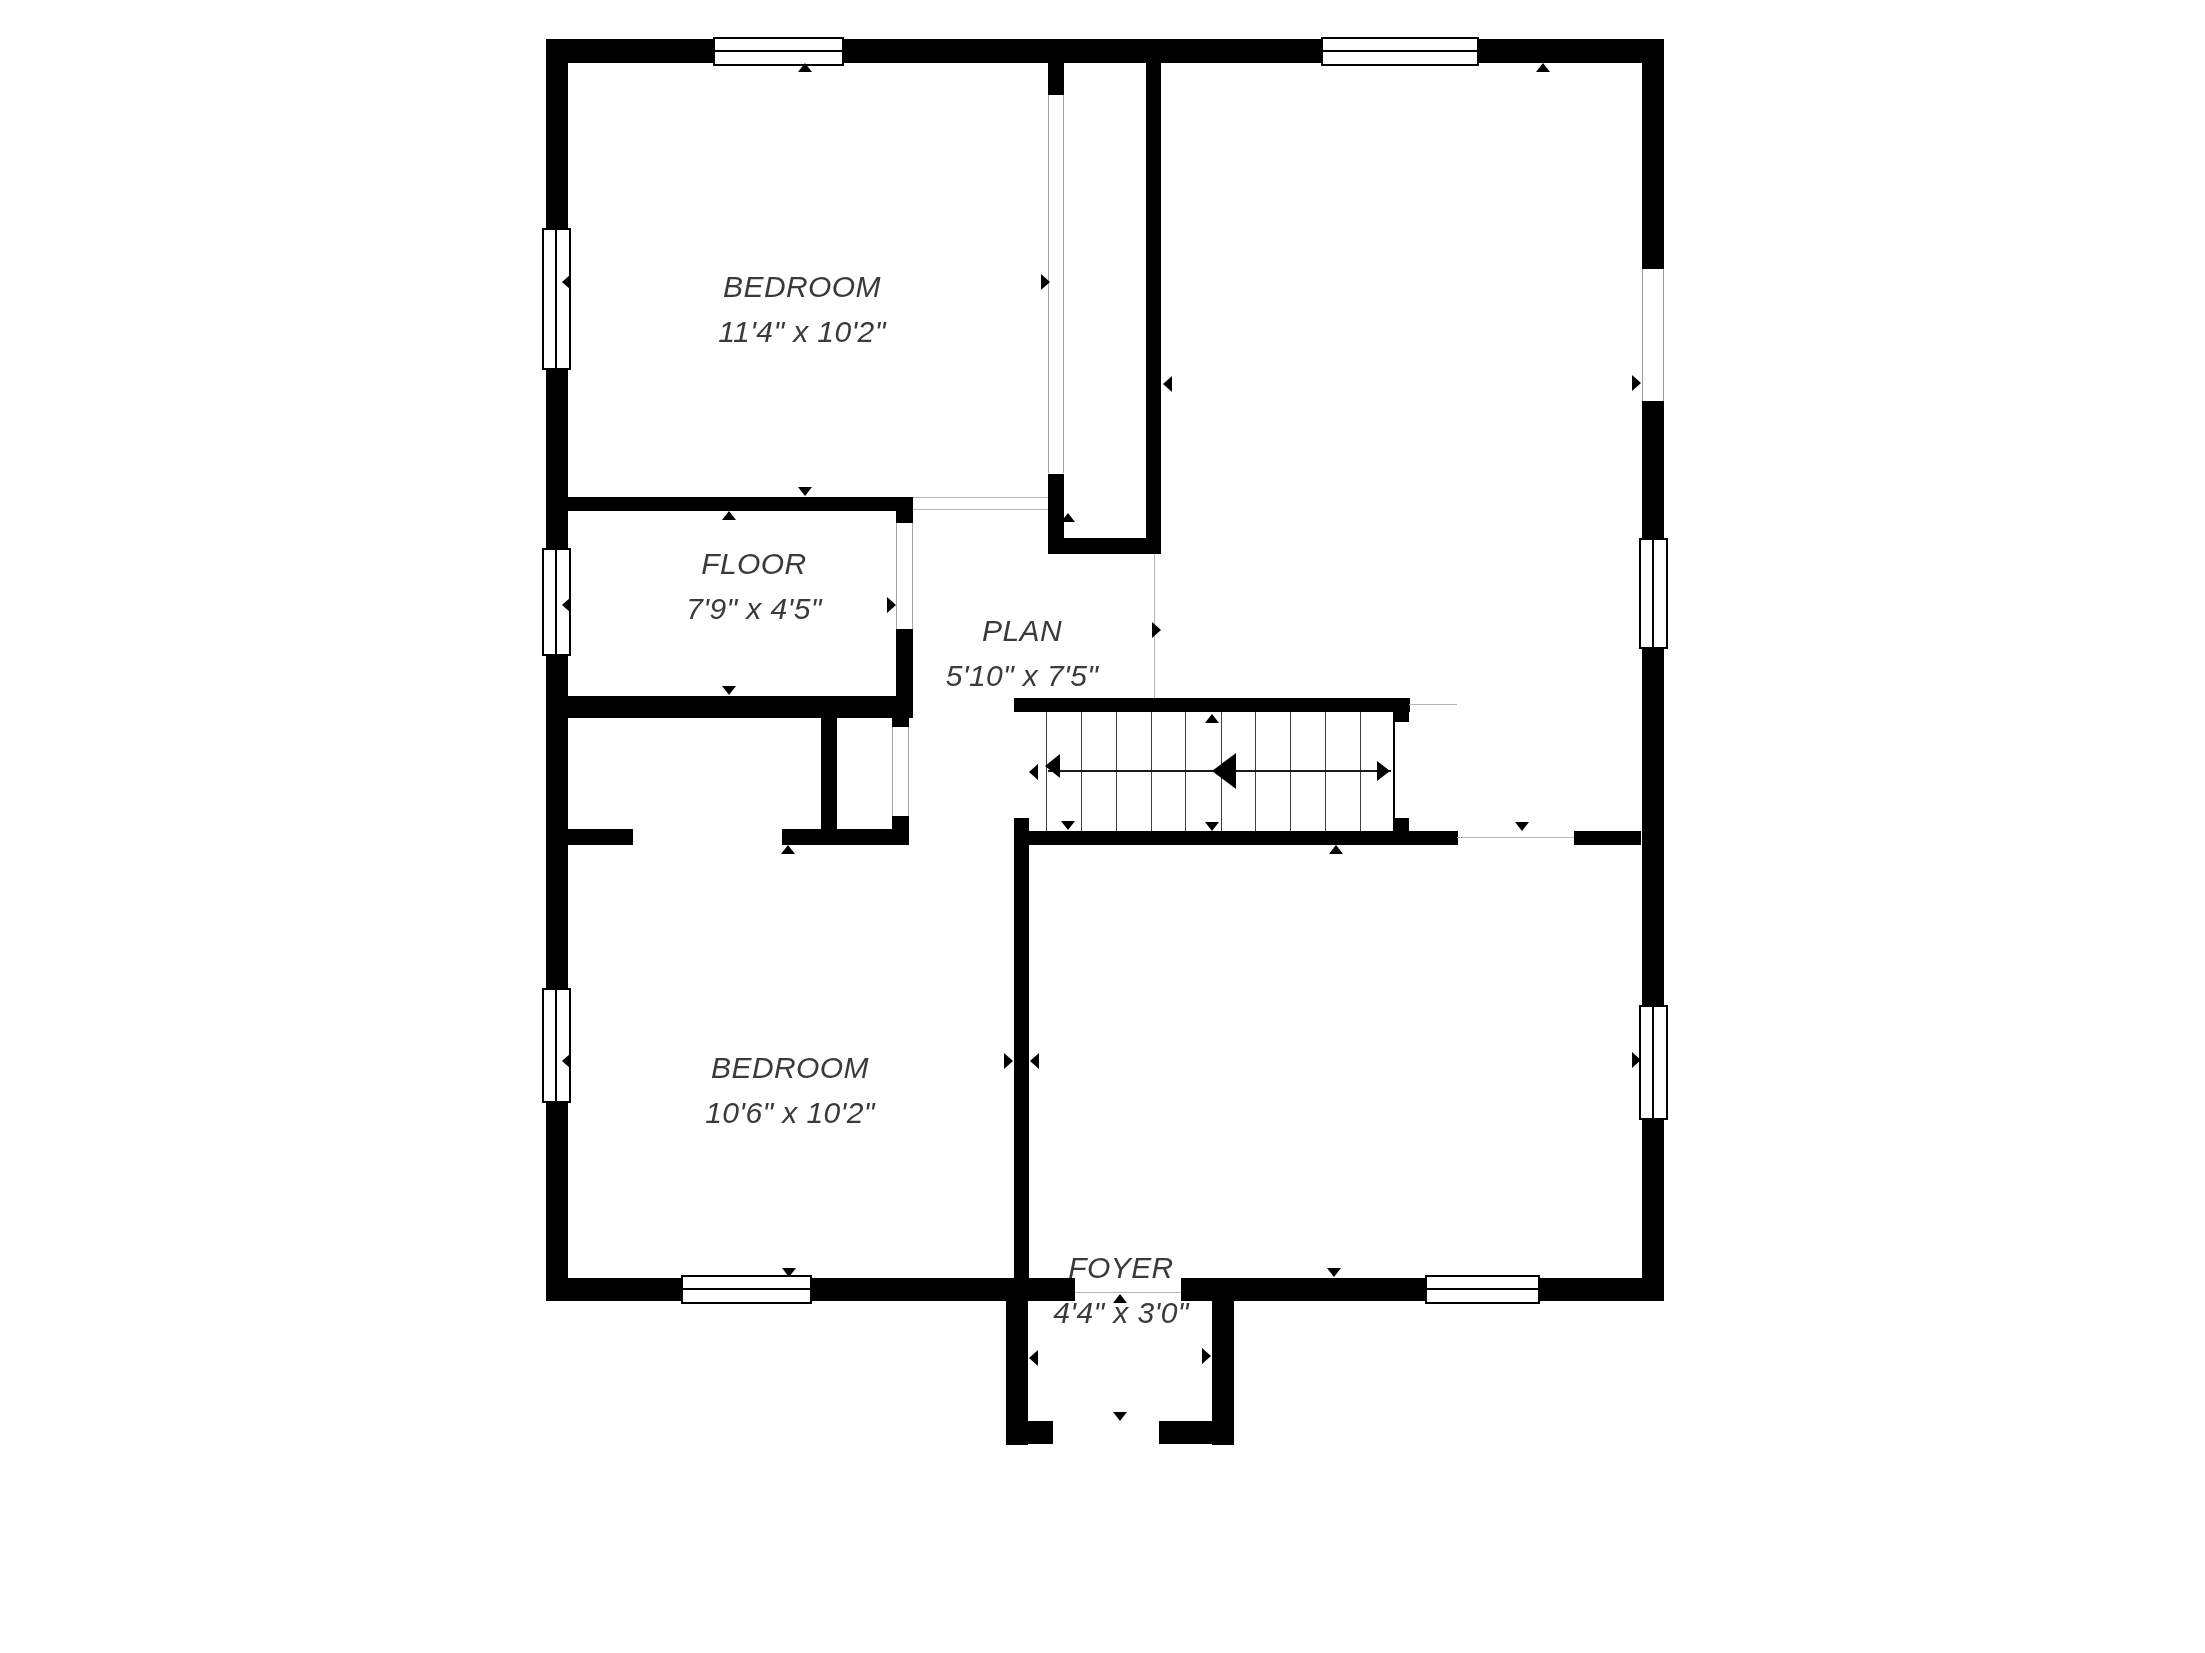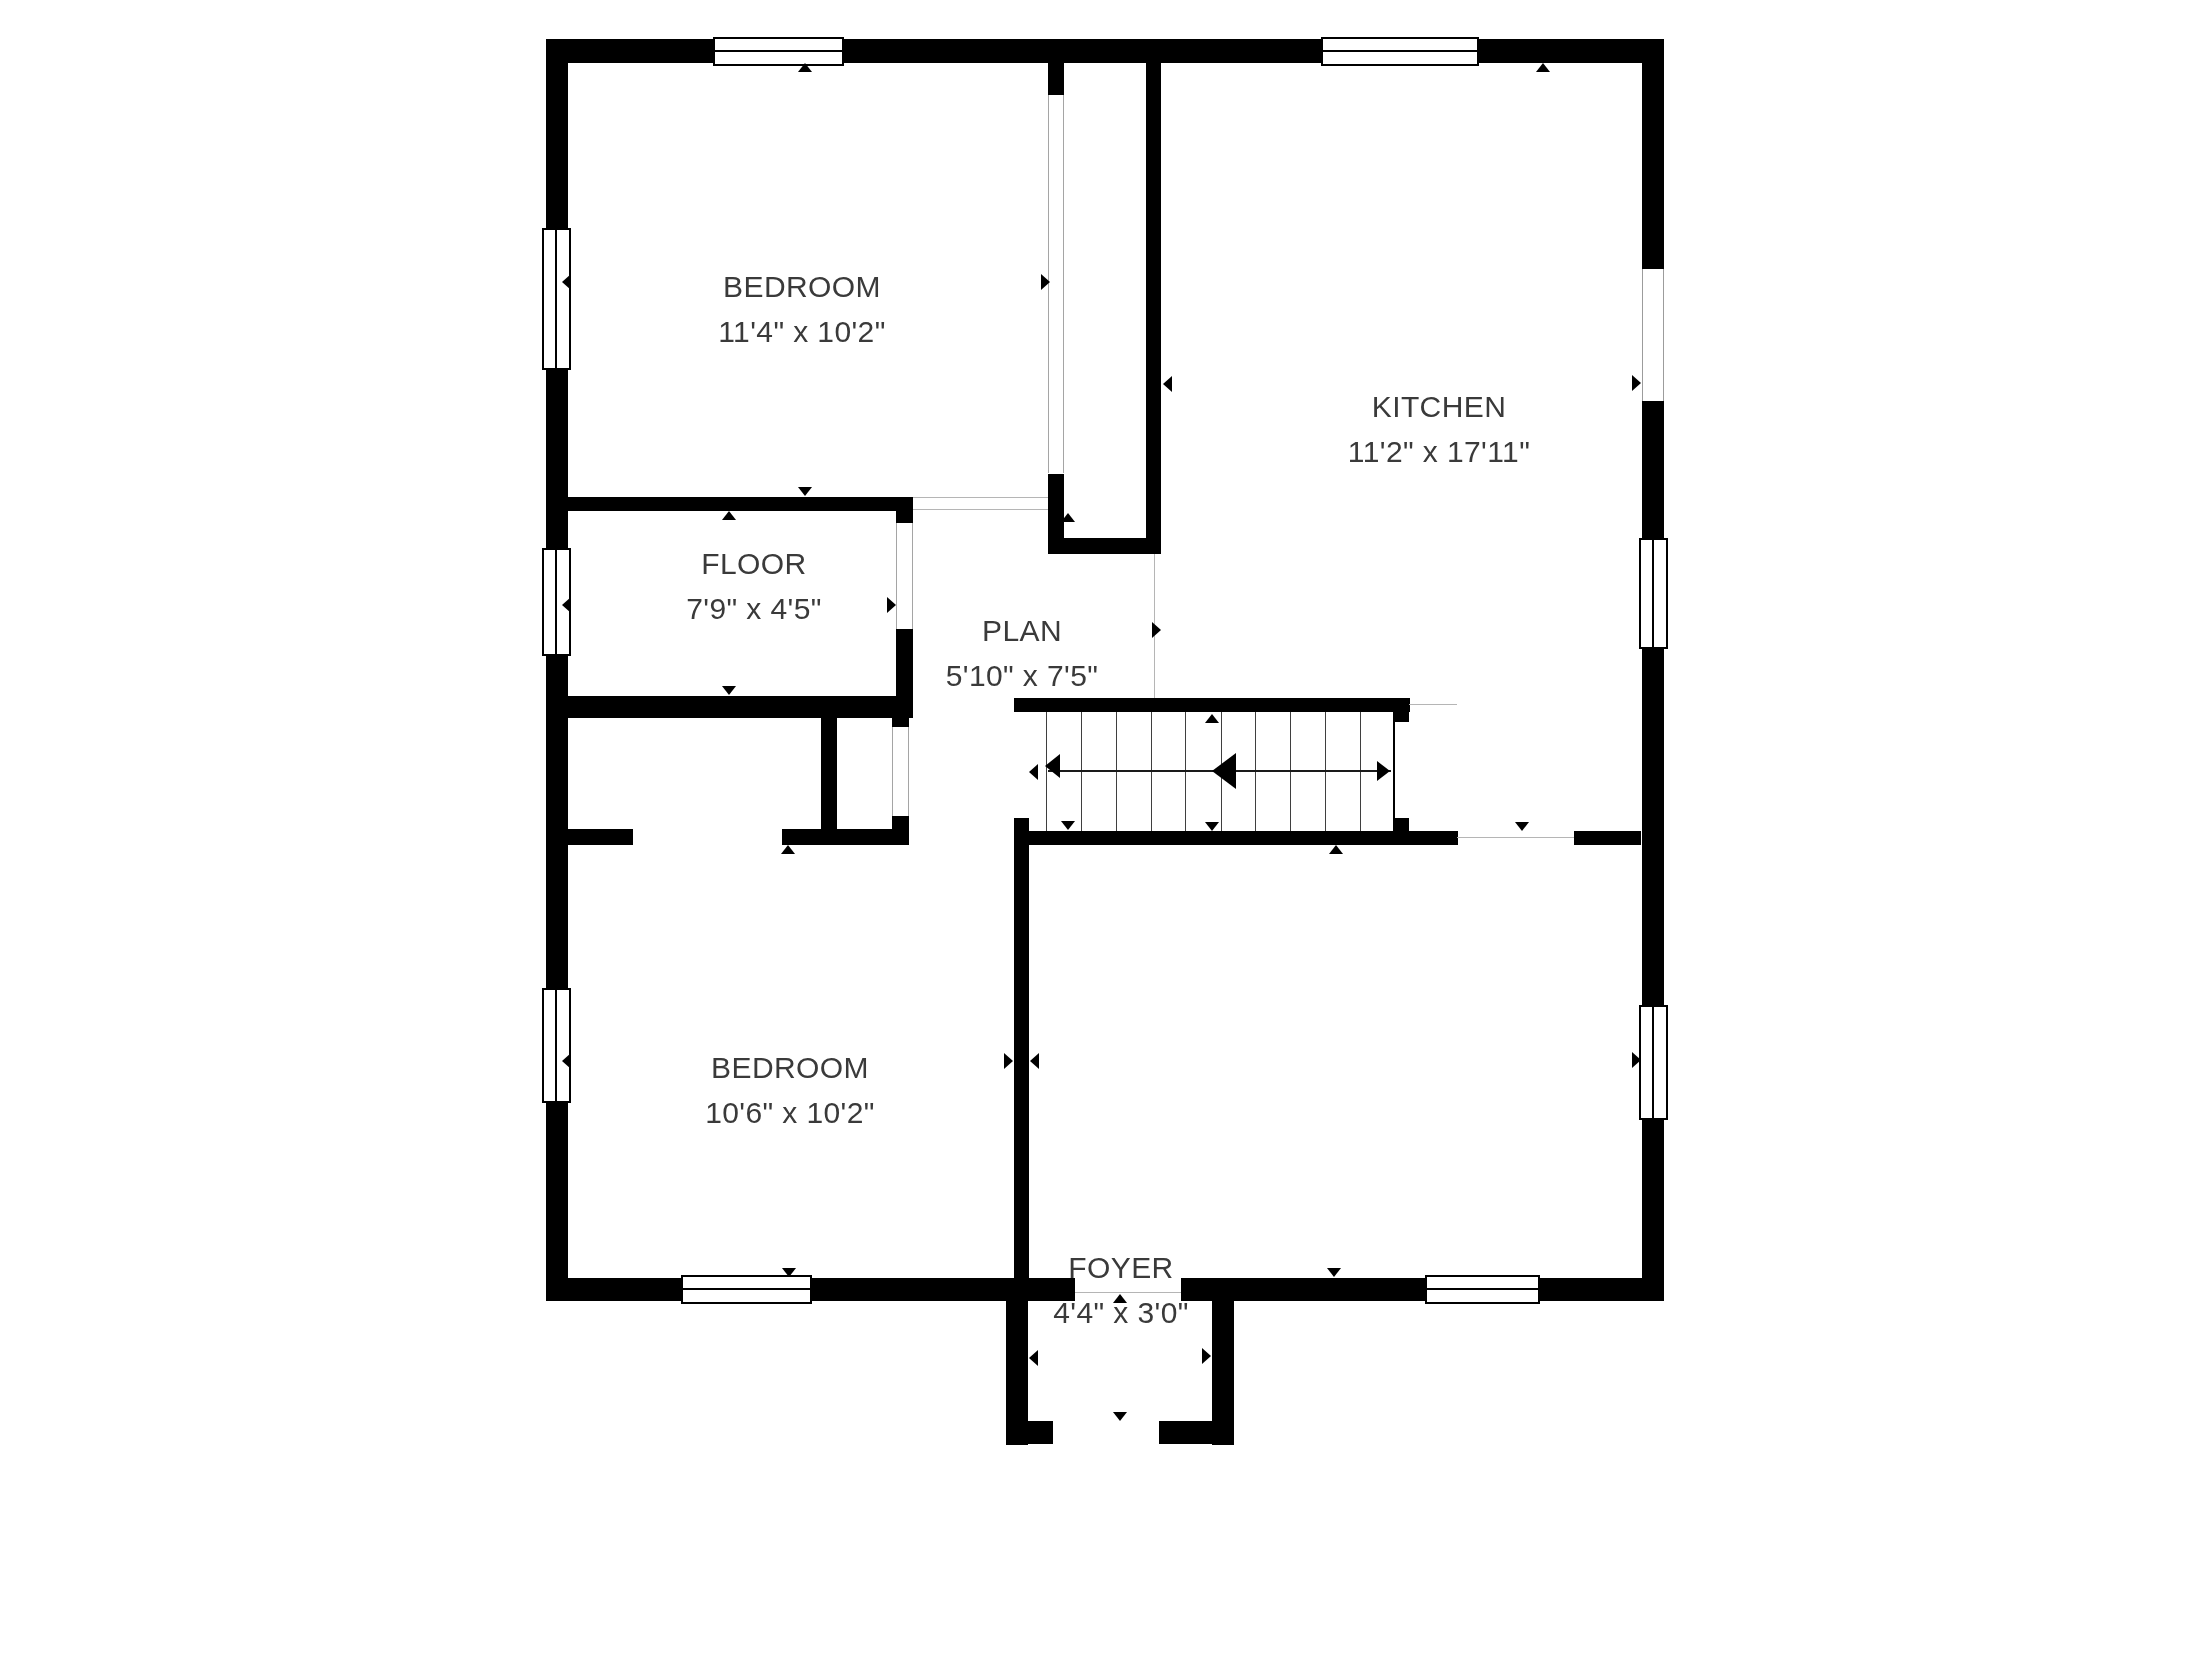--- a/index.html
+++ b/index.html
@@ -1,18 +1,18 @@
 <!DOCTYPE html>
 <html style="font-size:11.5px"><head>
 <meta charset="utf-8">
 <title>Floor Plan</title>
 <style>
   html,body{margin:0;padding:0;background:#ffffff;}
   .plan{position:relative;width:2205px;height:1654px;background:#ffffff;overflow:hidden;
-        font-family:"Liberation Sans", sans-serif;}
+        font-family:"Liberation Sans", sans-serif;font-style:italic;}
   .wall{position:absolute;background:#000000;}
   .white-gap{position:absolute;background:#ffffff;}
   .hairline{position:absolute;background:#b5b5b5;}
   .window{position:absolute;background:#ffffff;border:2.2px solid #000000;box-sizing:border-box;}
   .window .mid-h{position:absolute;left:-0.7px;right:-0.7px;top:50%;margin-top:-1.4px;height:2.2px;background:#000000;}
   .window .mid-v{position:absolute;top:-0.7px;bottom:-0.7px;left:50%;margin-left:-1.4px;width:2.2px;background:#000000;}
   .gap-window{position:absolute;background:#ffffff;border-left:1.4px solid #9c9c9c;border-right:1.4px solid #9c9c9c;box-sizing:border-box;}
   .door-strip-v{position:absolute;background:#ffffff;border-left:1.4px solid #a5a5a5;border-right:1.4px solid #a5a5a5;box-sizing:border-box;}
   .tri{position:absolute;width:0;height:0;}
   .tri.up{border-left:7.2px solid transparent;border-right:7.2px solid transparent;border-bottom:9.3px solid #000;}
@@ -157,24 +157,20 @@
   <div class="tri down" style="left:1327px;top:1268px;"></div>
   <div class="tri up" style="left:1113px;top:1294px;"></div>
   <div class="tri down" style="left:1113px;top:1412px;"></div>
   <div class="tri left" style="left:1029px;top:1350px;"></div>
   <div class="tri right" style="left:1202px;top:1348px;"></div>
 
   <div class="room-label" style="left:802px;top:309px;">
     <div>BEDROOM</div>
     <div>11'4" x 10'2"</div>
   </div>
-  <div class="room-label" style="left:1439px;top:429px;">
-    <div>KITCHEN</div>
-    <div>11'2" x 17'11"</div>
-  </div>
   <div class="room-label" style="left:754px;top:586px;">
     <div>FLOOR</div>
     <div>7'9" x 4'5"</div>
   </div>
   <div class="room-label" style="left:1022px;top:653px;">
     <div>PLAN</div>
     <div>5'10" x 7'5"</div>
   </div>
   <div class="room-label" style="left:790px;top:1090px;">
     <div>BEDROOM</div>

